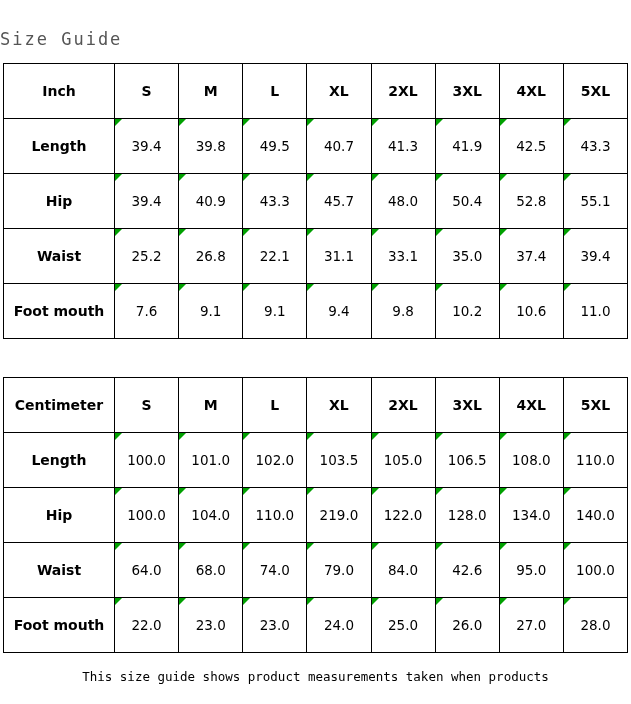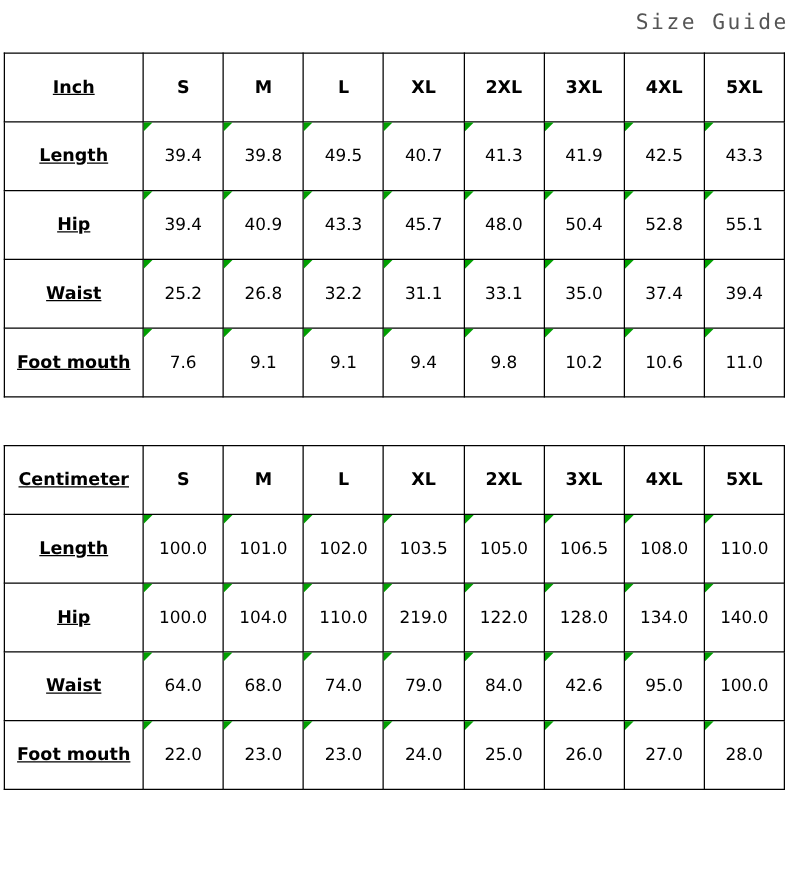--- a/index.html
+++ b/index.html
@@ -14,26 +14,26 @@
     color: #000000;
     overflow: hidden;
   }
   .page {
     position: relative;
     width: 631px;
     height: 704px;
     box-sizing: border-box;
   }
   .title {
-    text-align: right;
+    text-align: left;
     font-family: "DejaVu Sans Mono", monospace;
     font-size: 17px;
     letter-spacing: 2px;
     color: #555555;
-    padding-top: 8px;
+    padding-top: 29px;
     padding-bottom: 14px;
   }
   table.size-table {
     border-collapse: collapse;
     width: 625px;
     margin: 0 auto;
     table-layout: fixed;
   }
   table.size-table td {
     border: 1px solid #000000;
@@ -46,21 +46,20 @@
     padding: 0;
   }
   table.size-table td.head-cell {
     font-weight: bold;
     font-size: 14px;
   }
   table.size-table td.row-label {
     font-weight: bold;
     font-size: 14px;
     width: 110px;
-    text-decoration: underline;
   }
   
   td.marked::before {
     content: "";
     position: absolute;
     left: 0;
     top: 0;
     width: 0;
     height: 0;
     border-top: 7px solid #00a000;
@@ -120,21 +119,21 @@
         <td class="marked">45.7</td>
         <td class="marked">48.0</td>
         <td class="marked">50.4</td>
         <td class="marked">52.8</td>
         <td class="marked">55.1</td>
       </tr>
       <tr>
         <td class="row-label">Waist</td>
         <td class="marked">25.2</td>
         <td class="marked">26.8</td>
-        <td class="marked">32.2</td>
+        <td class="marked">22.1</td>
         <td class="marked">31.1</td>
         <td class="marked">33.1</td>
         <td class="marked">35.0</td>
         <td class="marked">37.4</td>
         <td class="marked">39.4</td>
       </tr>
       <tr>
         <td class="row-label">Foot mouth</td>
         <td class="marked">7.6</td>
         <td class="marked">9.1</td>
@@ -204,15 +203,16 @@
         <td class="marked">24.0</td>
         <td class="marked">25.0</td>
         <td class="marked">26.0</td>
         <td class="marked">27.0</td>
         <td class="marked">28.0</td>
       </tr>
     </tbody>
   </table>
 
   <div class="note">
+    <div>This size guide shows product measurements taken when products</div>
   </div>
 
 </div>
 
 </body></html>

